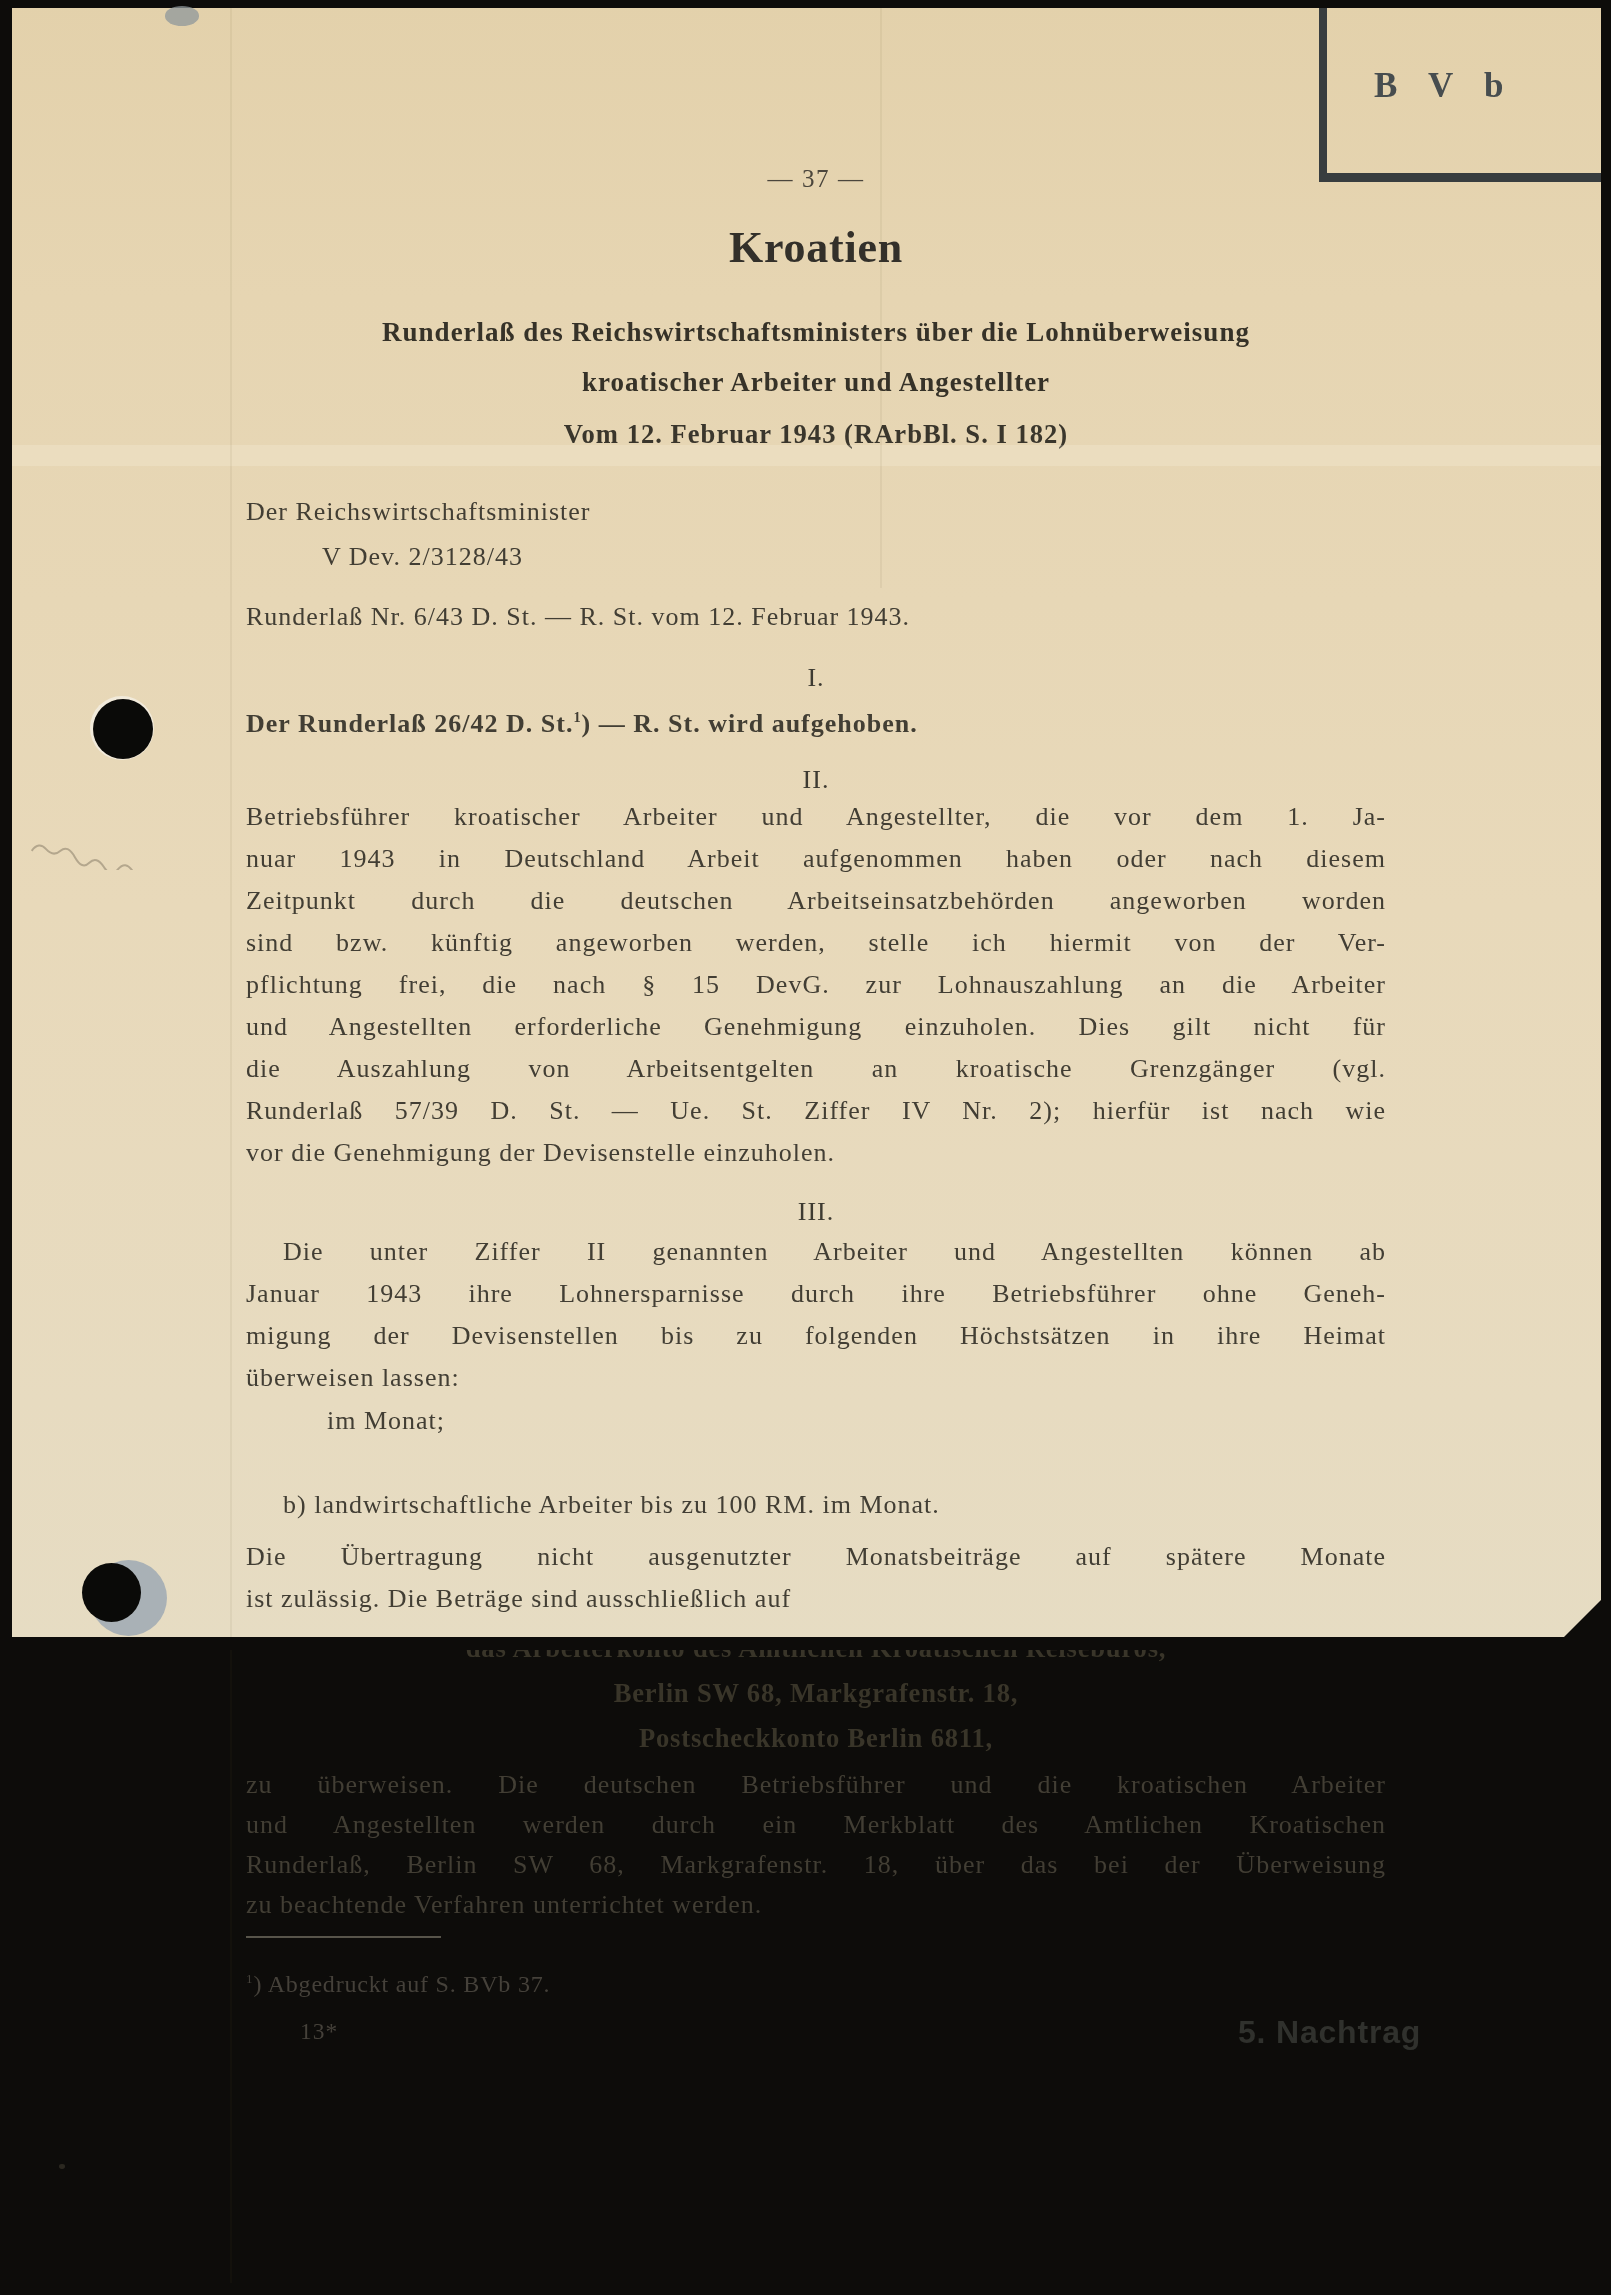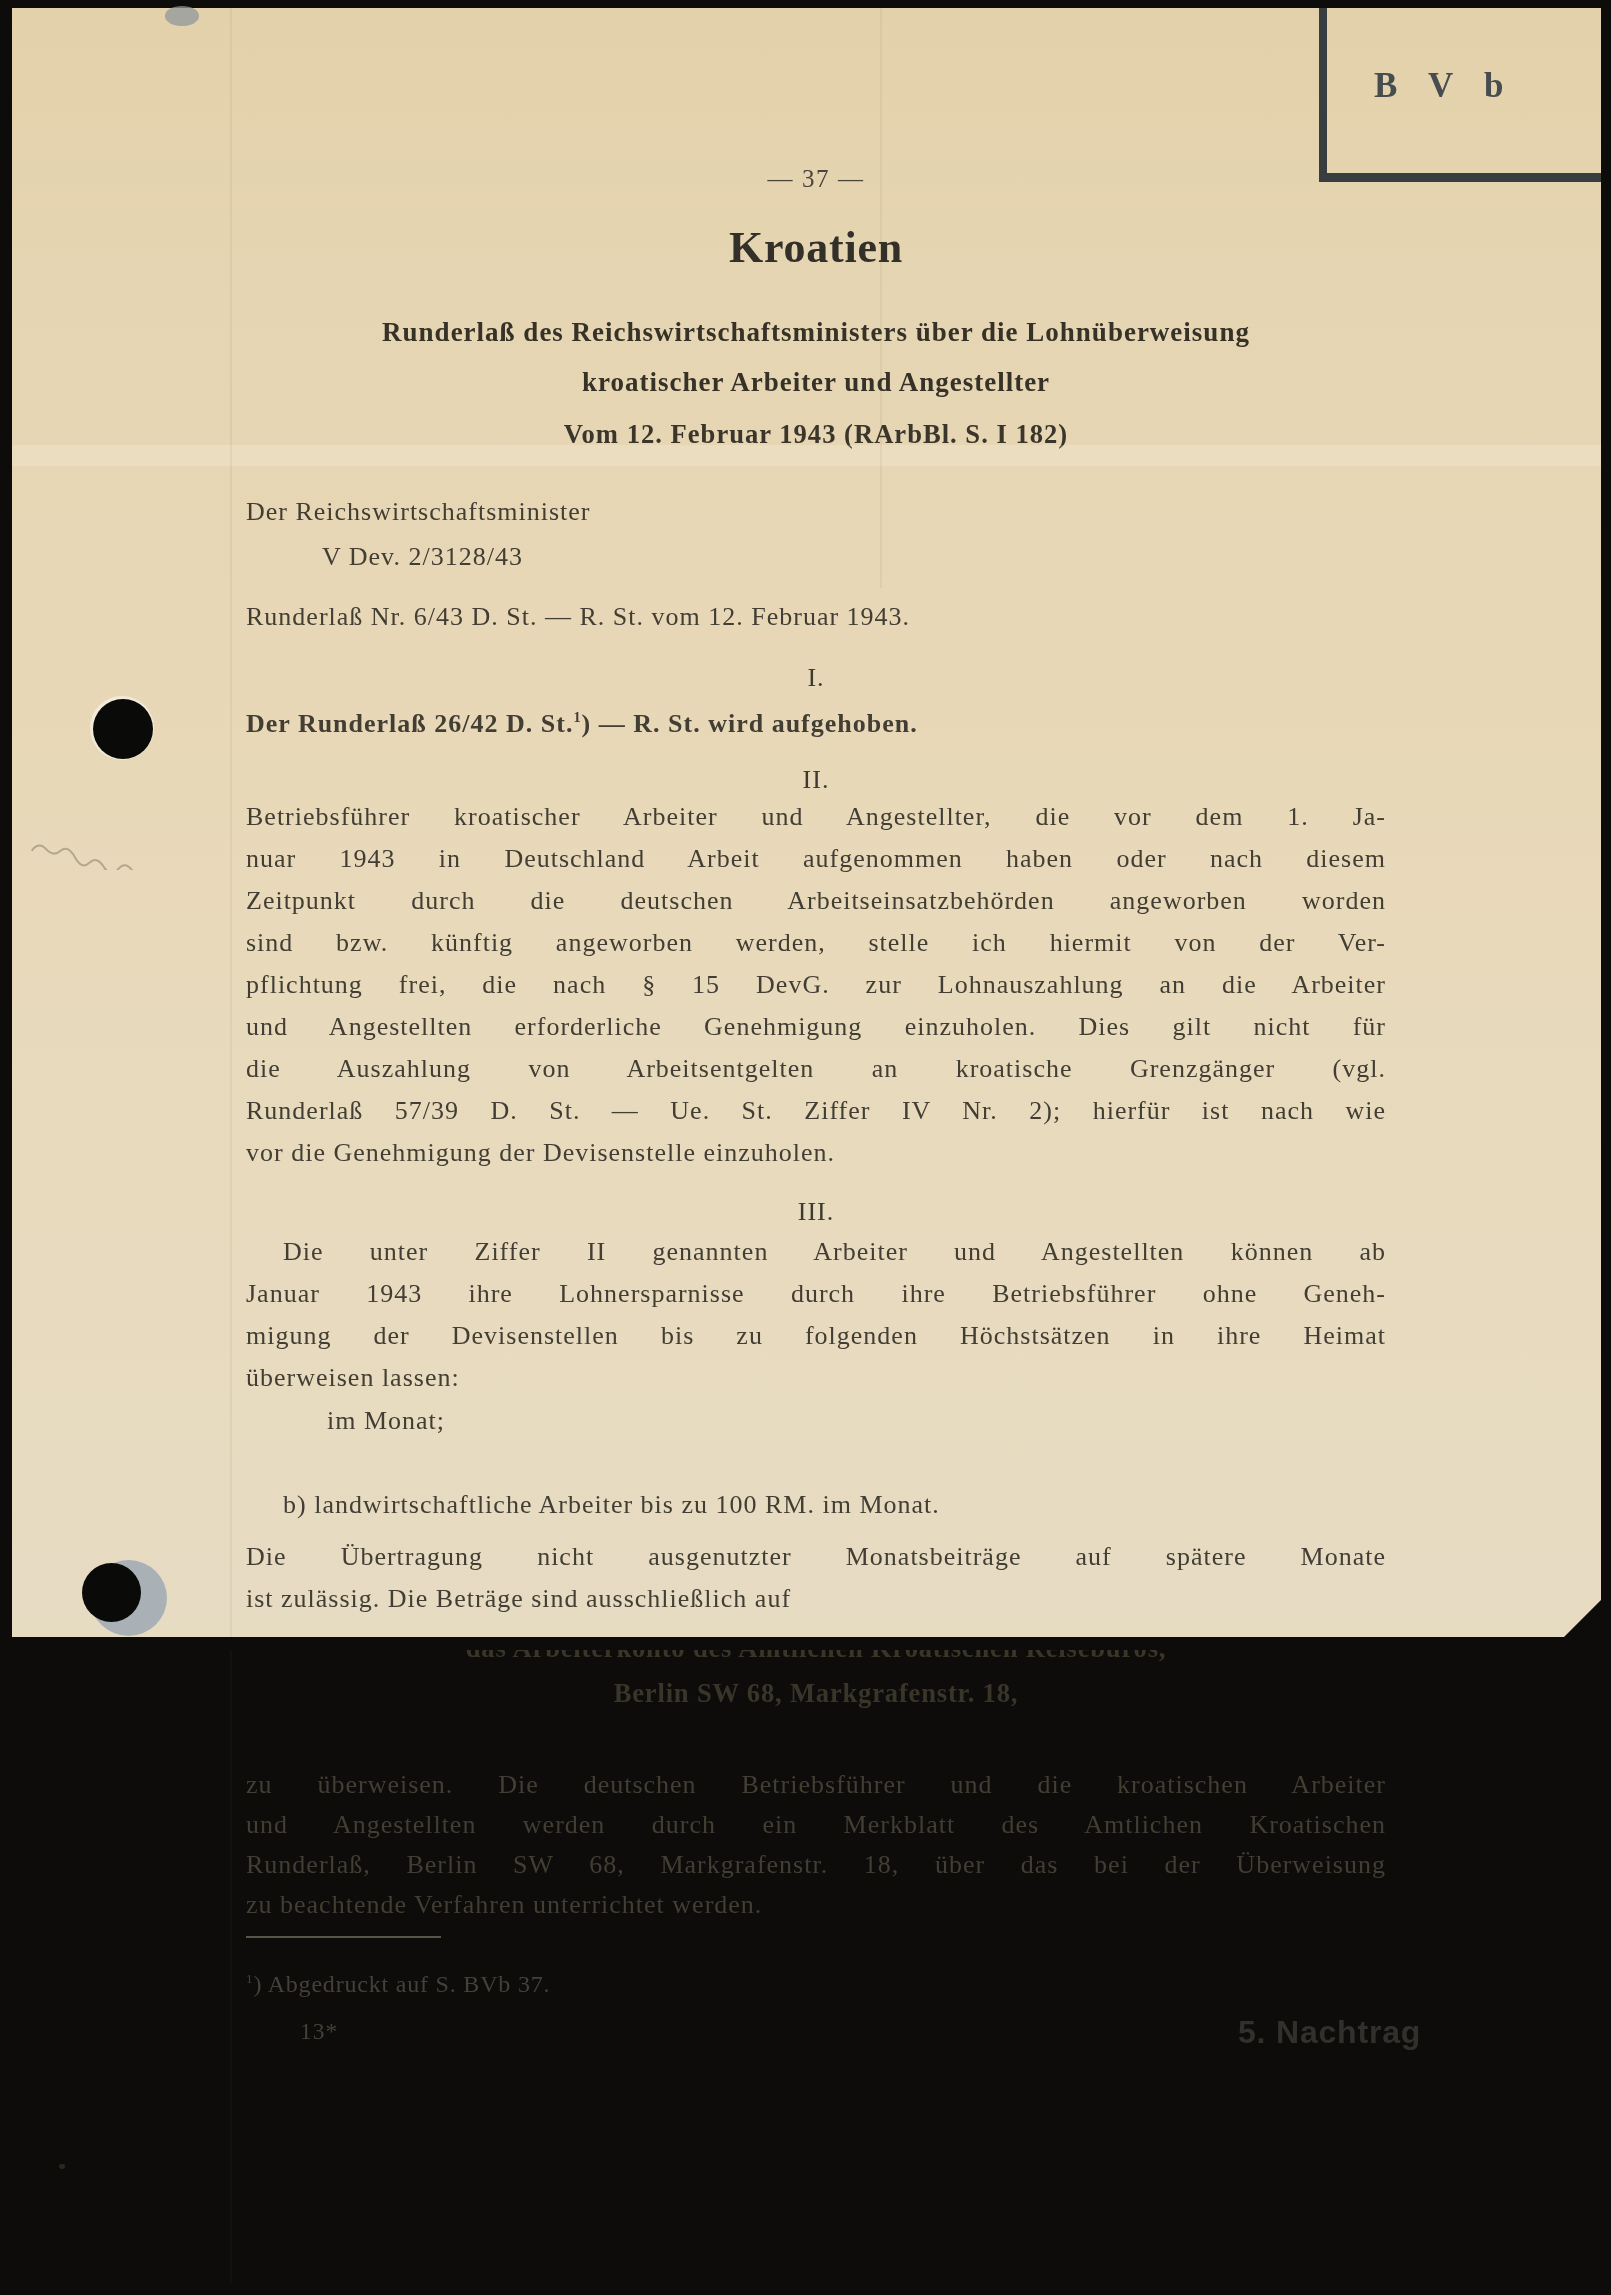--- a/index.html
+++ b/index.html
@@ -134,20 +134,21 @@
   </div>
 
   <div class="abs tb para" style="top:1536px;">
     <div class="pline jl">Die Übertragung nicht ausgenutzter Monatsbeiträge auf spätere Monate</div>
     <div class="pline">ist zulässig. Die Beträge sind ausschließlich auf</div>
   </div>
 
   <div class="abs tb center" style="top:1626px;">
     <div class="account-line">das Arbeiterkonto des Amtlichen Kroatischen Reisebüros,</div>
     <div class="account-line">Berlin SW 68, Markgrafenstr. 18,</div>
+    <div class="account-line">Postscheckkonto Berlin 6811,</div>
   </div>
 
   <div class="abs tb para" style="top:1765px;">
     <div class="pline jl" style="line-height:40px;">zu überweisen. Die deutschen Betriebsführer und die kroatischen Arbeiter</div>
     <div class="pline jl" style="line-height:40px;">und Angestellten werden durch ein Merkblatt des Amtlichen Kroatischen</div>
     <div class="pline jl" style="line-height:40px;">Runderlaß, Berlin SW 68, Markgrafenstr. 18, über das bei der Überweisung</div>
     <div class="pline" style="line-height:40px;">zu beachtende Verfahren unterrichtet werden.</div>
   </div>
 
   <div class="fn-rule"></div>

